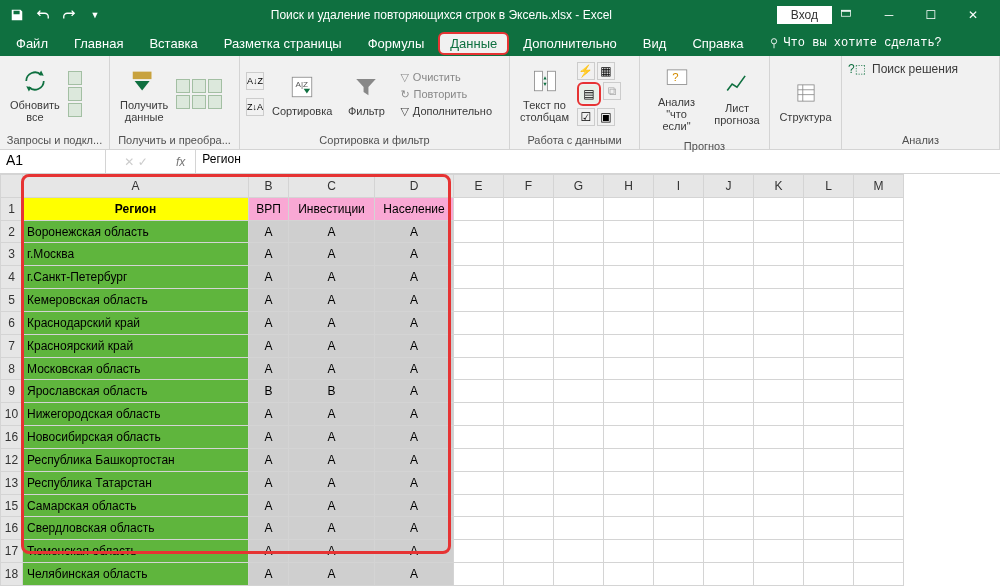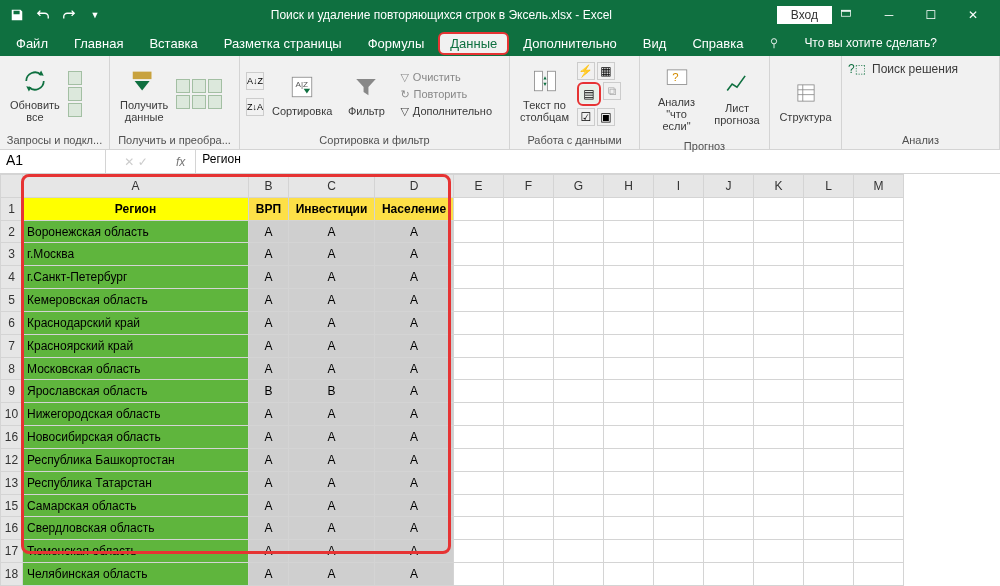--- a/index.html
+++ b/index.html
@@ -9,21 +9,21 @@
   .qat .icon { width: 22px; height: 22px; display: flex; align-items: center; justify-content: center; color: #fff; }
   .title-text { flex: 1; text-align: center; font-size: 12px; }
   .title-right { display: flex; align-items: center; gap: 8px; }
   .btn-login { background: #fff; color: #333; padding: 2px 14px; border-radius: 0; font-size: 12px; }
   .win-ctrl { display: flex; gap: 0; margin-left: 8px; }
   .win-ctrl span { width: 42px; height: 28px; display: flex; align-items: center; justify-content: center; color: #fff; }
 
   .menubar { height: 26px; background: #0f7040; display: flex; align-items: center; padding: 0 4px; gap: 2px; }
   .menubar .tab { color: #fff; padding: 4px 12px; font-size: 13px; }
   .menubar .tab.active { background: #f1f1f1; color: #0f7040; border: 2px solid #e63333; border-radius: 6px; padding: 2px 10px; }
-  .tell-me { color: #fff; padding: 4px 10px; display: flex; align-items: center; gap: 23px; }
+  .tell-me { color: #fff; padding: 4px 10px; display: flex; align-items: center; gap: 2px; font-family: Liberation Mono, monospace; }
 
   .ribbon { height: 94px; background: #f1f1f1; border-bottom: 1px solid #d4d4d4; display: flex; }
   .group { border-right: 1px solid #d4d4d4; display: flex; flex-direction: column; }
   .group-body { flex: 1; display: flex; align-items: center; padding: 4px 6px; gap: 4px; }
   .group-label { text-align: center; font-size: 11px; color: #505050; padding: 2px 0 3px; white-space: nowrap; }
   .rbtn { display: flex; flex-direction: column; align-items: center; justify-content: center; min-width: 52px; padding: 2px 4px; gap: 2px; text-align: center; }
   .rbtn .ico { width: 32px; height: 32px; display: flex; align-items: center; justify-content: center; color: #0f7040; }
   .rbtn .lbl { font-size: 11px; color: #3a3a3a; line-height: 1.1; }
   .small-list { display: flex; flex-direction: column; gap: 2px; font-size: 11px; color: #888; }
   .small-list div { display: flex; align-items: center; gap: 4px; padding: 1px 4px; }
@@ -37,21 +37,21 @@
   .fx-area { display: flex; align-items: center; }
   .fx { font-style: italic; color: #777; padding: 0 10px; border-right: 1px solid #d4d4d4; height: 100%; display: flex; align-items: center; }
   .formula-input { flex: 1; padding: 2px 6px; font-size: 12px; }
 
   .sheet-area { display: flex; height: calc(586px - 30px - 26px - 94px - 24px); overflow: hidden; background: #fff; position: relative; }
   table.sheet { border-collapse: collapse; table-layout: fixed; }
   table.sheet th, table.sheet td { border: 1px solid #d4d4d4; font-size: 12px; height: 20px; }
   th.colhdr, td.rowhdr { background: #e6e6e6; color: #333; font-weight: normal; text-align: center; }
   td.rowhdr { width: 22px; }
   .hdr-yellow { background: #ffff00; font-weight: bold; text-align: center; }
-  .hdr-grey { background: #fde047; font-weight: bold; text-align: center; }
+  .hdr-grey { background: #f9a8d4; font-weight: normal; text-align: center; }
   .cell-green { background: #5fb53d; padding: 0 4px; }
   .cell-grey { background: #cfcfcf; text-align: center; }
   .cell-empty { background: #fff; }
   .red-outline { position: absolute; border: 3px solid #e63333; border-radius: 8px; pointer-events: none; left: 21px; top: 0px; width: 430px; height: 380px; }
 </style>
 </head>
 <body>
 
 <div class="titlebar">
   <div class="qat">

